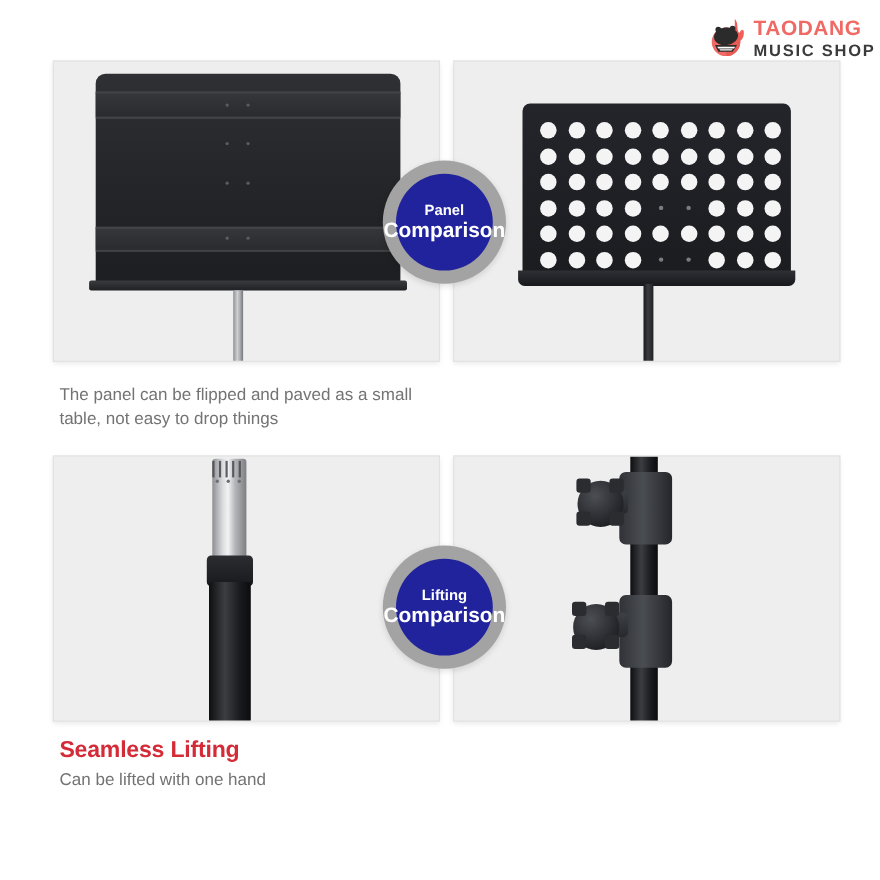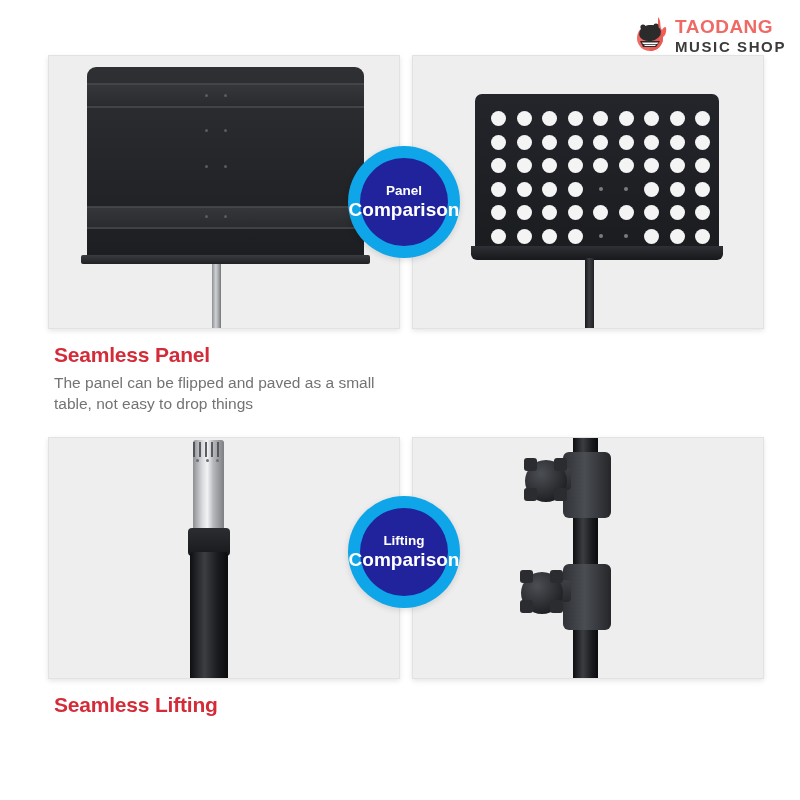--- a/index.html
+++ b/index.html
@@ -6,21 +6,21 @@
   html, body {
     width: 800px; height: 800px;
     background: #ffffff;
     font-family: "Liberation Sans", sans-serif;
     overflow: hidden;
   }
   .page { position: relative; width: 800px; height: 800px; background: #fff; }
 
   
   .brand {
-    position: absolute; top: 14px; right: 14px;
+    position: absolute; top: 14px; right: 4px;
     display: flex; align-items: center; gap: 2px;
   }
   .brand-mark { position: relative; width: 42px; height: 42px; flex: 0 0 42px; }
   .brand-text { display: flex; flex-direction: column; line-height: 1; }
   .brand-line1 {
     font-size: 19px; font-weight: bold; color: #ef6a64;
     letter-spacing: 0.5px;
   }
   .brand-line2 {
     font-size: 15px; font-weight: bold; color: #3b3b3b;
@@ -55,21 +55,21 @@
   }
   .cap-sub {
     margin-top: 7px; color: #737373; font-size: 15.5px;
     line-height: 1.35; max-width: 330px;
   }
 
   
   .badge {
     position: absolute; z-index: 20;
     width: 112px; height: 112px; border-radius: 50%;
-    background: #0ea5e9;
+    background: #a3a3a3;
     display: flex; align-items: center; justify-content: center;
     box-shadow: 0 2px 6px rgba(0,0,0,0.13);
   }
   .badge-inner {
     width: 88px; height: 88px; border-radius: 50%;
     background: #20239c;
     display: flex; flex-direction: column;
     align-items: center; justify-content: center;
     color: #ffffff; font-weight: bold; line-height: 1.2;
   }
@@ -224,21 +224,20 @@
           <div class="p1-dot" style="left:137px;top:62px;"></div>
           <div class="p1-dot" style="left:118px;top:98px;"></div>
           <div class="p1-dot" style="left:137px;top:98px;"></div>
           <div class="p1-dot" style="left:118px;top:148px;"></div>
           <div class="p1-dot" style="left:137px;top:148px;"></div>
           <div class="p1-ledge"></div>
           <div class="p1-pole"></div>
         </div>
       </div>
       <div class="caption">
-        <div class="cap-title">Seamless Panel</div>
         <div class="cap-sub">The panel can be flipped and paved as a small table, not easy to drop things</div>
       </div>
     </div>
 
     <div class="cell">
       <div class="photo">
         <div class="p2-stand">
           <div class="p2-panel"></div>
           <div id="p2-holes">
               <div class="p2-hole" style="left: 16px; top: 17px;"></div>
@@ -313,20 +312,21 @@
           <div class="p3-rib" style="left:32px;"></div>
           <div class="p3-rib" style="left:38px;"></div>
           <div class="p3-cdot" style="left:17px;"></div>
           <div class="p3-cdot" style="left:27px;"></div>
           <div class="p3-cdot" style="left:37px;"></div>
           <div class="p3-tube"></div>
         </div>
       </div>
       <div class="caption">
         <div class="cap-title">Seamless Lifting</div>
+        <div class="cap-sub">Can be lifted with one hand</div>
       </div>
     </div>
 
     <div class="cell row2">
       <div class="photo short">
         <div class="p4-wrap">
           <div class="p4-pole"></div>
 
           <div class="p4-clamp" style="top:14px;"></div>
           <div class="p4-neck" style="left:14px;top:30px;"></div>

